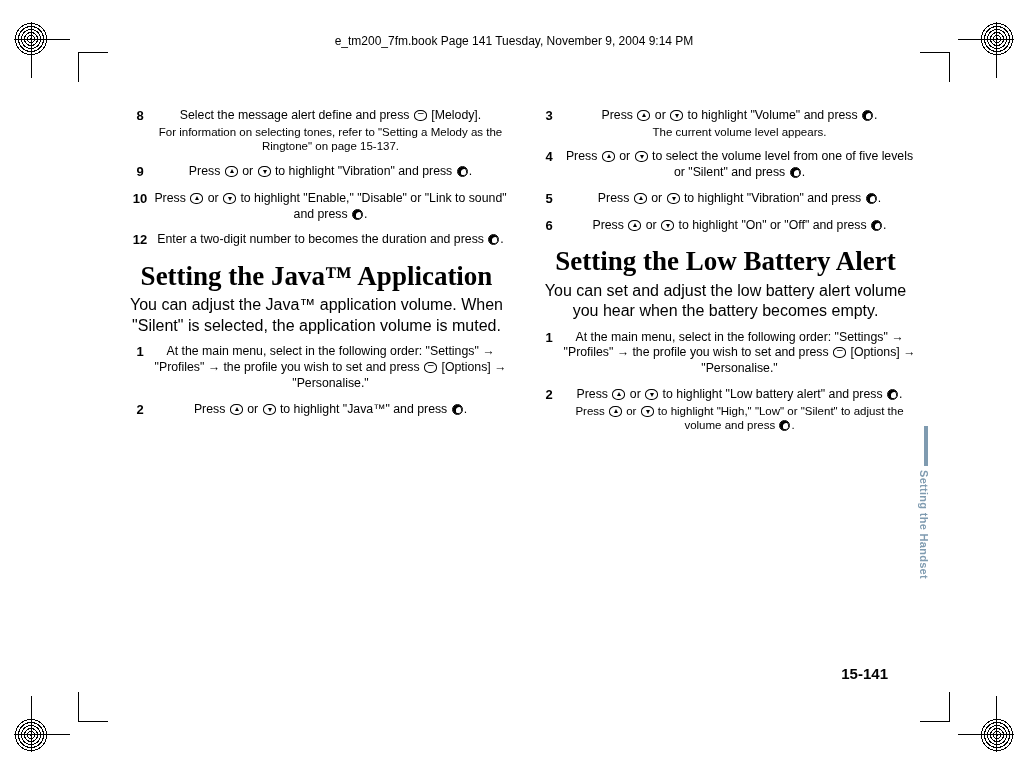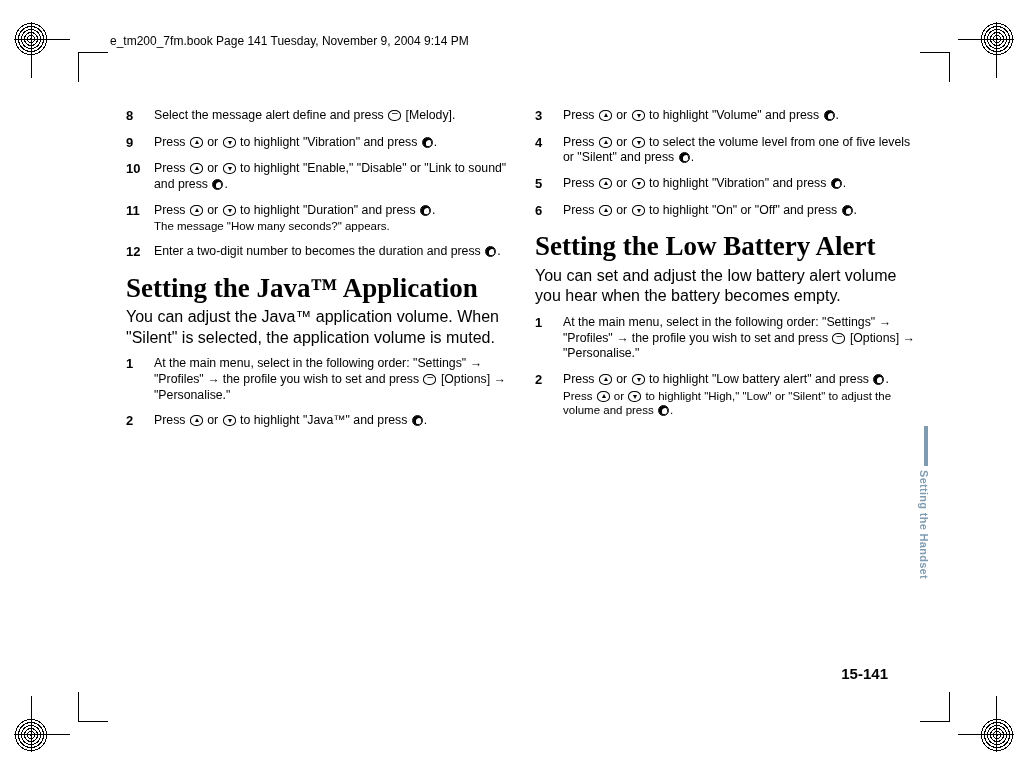--- a/index.html
+++ b/index.html
@@ -1,17 +1,17 @@
 <!DOCTYPE html>
 <html><head>
 <meta charset="utf-8">
 <style>
   * { box-sizing: border-box; margin: 0; padding: 0; }
   html, body { width: 1028px; height: 774px; background: #fff; font-family: Arial, Helvetica, sans-serif; color: #000; }
-  .page { position: relative; width: 1028px; height: 774px; }
+  .page { position: relative; width: 1028px; height: 774px; text-align: center; }
 
   
   .corner { position: absolute; width: 56px; height: 56px; }
   .corner .radial { position: absolute; width: 34px; height: 34px; border-radius: 50%; background:
     repeating-radial-gradient(circle, #000 0 1px, #fff 1px 3px); }
   .corner .cross-h { position: absolute; height: 1px; background: #000; width: 56px; top: 17px; }
   .corner .cross-v { position: absolute; width: 1px; background: #000; height: 56px; left: 17px; }
   .corner.tl { top: 22px; left: 14px; }
   .corner.tr { top: 22px; right: 14px; }
   .corner.bl { bottom: 22px; left: 14px; }
@@ -99,44 +99,38 @@
   </div>
 
   <div class="content">
 
     <div class="col">
 
       <div class="step">
         <div class="num">8</div>
         <div class="body">
           <span>Select the message alert define and press </span><span class="k soft"></span><span> [Melody].</span>
+          <div class="sub">For information on selecting tones, refer to "Setting a Melody as the Ringtone" on page 15-137.</div>
         </div>
       </div>
 
       <div class="step">
         <div class="num">9</div>
         <div class="body">
           <span>Press </span><span class="k up"></span><span> or </span><span class="k down"></span><span> to highlight "Vibration" and press </span><span class="k center"></span><span>.</span>
         </div>
       </div>
 
       <div class="step">
         <div class="num">10</div>
         <div class="body">
           <span>Press </span><span class="k up"></span><span> or </span><span class="k down"></span><span> to highlight "Enable," "Disable" or "Link to sound" and press </span><span class="k center"></span><span>.</span>
         </div>
       </div>
 
-      <div class="step">
-        <div class="num">11</div>
-        <div class="body">
-          <span>Press </span><span class="k up"></span><span> or </span><span class="k down"></span><span> to highlight "Duration" and press </span><span class="k center"></span><span>.</span>
-          <div class="sub">The message "How many seconds?" appears.</div>
-        </div>
-      </div>
 
       <div class="step">
         <div class="num">12</div>
         <div class="body">
           <span>Enter a two-digit number to becomes the duration and press </span><span class="k center"></span><span>.</span>
         </div>
       </div>
 
       <h2>Setting the Java™ Application</h2>
       <div class="intro">You can adjust the Java™ application volume. When "Silent" is selected, the application volume is muted.</div>
@@ -156,20 +150,21 @@
       </div>
 
     </div>
 
     <div class="col">
 
       <div class="step">
         <div class="num">3</div>
         <div class="body">
           <span>Press </span><span class="k up"></span><span> or </span><span class="k down"></span><span> to highlight "Volume" and press </span><span class="k center"></span><span>.</span>
+          <div class="sub">The current volume level appears.</div>
         </div>
       </div>
 
       <div class="step">
         <div class="num">4</div>
         <div class="body">
           <span>Press </span><span class="k up"></span><span> or </span><span class="k down"></span><span> to select the volume level from one of five levels or "Silent" and press </span><span class="k center"></span><span>.</span>
         </div>
       </div>
 

